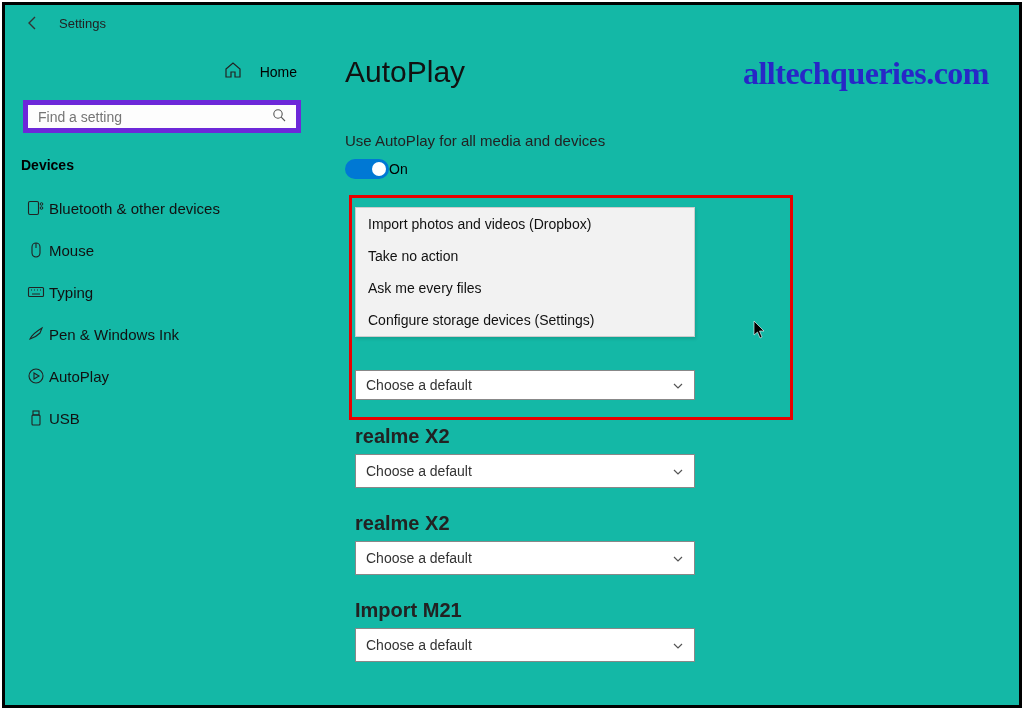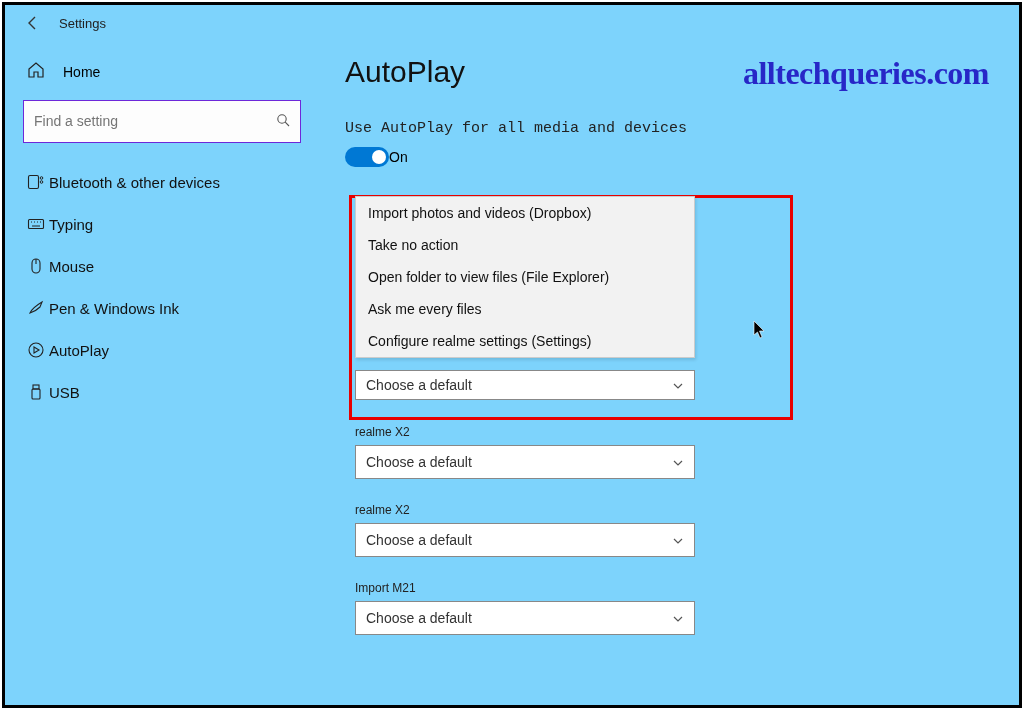--- a/index.html
+++ b/index.html
@@ -10,21 +10,21 @@
   background: #fff;
   width: 1024px;
   height: 710px;
   position: relative;
   overflow: hidden;
 }
 .frame {
   position: absolute;
   top: 2px; left: 2px; right: 2px; bottom: 2px;
   border: 3px solid #000;
-  background: #7dd3fc;
+  background: #14b8a6;
 }
 .topbar {
   display: flex;
   align-items: center;
   padding: 10px 20px 6px 20px;
   gap: 18px;
 }
 .back-arrow { width: 16px; height: 16px; display: inline-block; }
 .app-title { font-size: 13px; color: #222; }
 .container {
@@ -35,28 +35,29 @@
   width: 310px;
   padding: 18px 10px 0 14px;
 }
 .home-row {
   display: flex;
   align-items: center;
   gap: 18px;
   padding: 6px 8px;
   margin-bottom: 12px;
   cursor: pointer;
+  justify-content: flex-end;
 }
 .home-row span.label { font-size: 14px; }
 .search-box {
   display: flex;
-  align-items: flex-start;
+  align-items: center;
   justify-content: space-between;
-  border: 1px solid #6d28d9;
-  padding: 12px 10px;
+  border: 5px solid #6d28d9;
+  padding: 3px 10px;
   margin: 4px 4px 18px 4px;
   color: #555;
   font-size: 14px;
   background: #fdfdfd;
 }
 .search-box input {
   border: none;
   outline: none;
   background: transparent;
   font-size: 14px;
@@ -94,24 +95,23 @@
   color: #111;
 }
 .brand {
   font-family: Georgia, "Times New Roman", serif;
   font-size: 32px;
   font-weight: 700;
   color: #2727c7;
   letter-spacing: -0.5px;
 }
 .sub-label {
-  margin-top: 28px;
+  margin-top: 40px;
   font-size: 15px;
   color: #222;
-  font-family: Liberation Mono, monospace;
 }
 .toggle-row {
   display: flex;
   align-items: center;
   margin-top: 10px;
 }
 .toggle {
   width: 44px;
   height: 20px;
   border-radius: 10px;
@@ -133,21 +133,21 @@
   border: 3px solid #e80000;
   left: 344px;
   top: 190px;
   width: 444px;
   height: 225px;
   pointer-events: none;
 }
 .dropdown-popup {
   position: absolute;
   left: 350px;
-  top: 191px;
+  top: 202px;
   width: 340px;
   background: #f2f2f2;
   border: 1px solid #ccc;
   box-shadow: 1px 2px 3px rgba(0,0,0,0.12);
   z-index: 5;
 }
 .dropdown-popup .opt {
   padding: 8px 12px;
   font-size: 14px;
   color: #111;
@@ -165,21 +165,21 @@
   justify-content: space-between;
   padding: 0 10px;
   color: #333;
   font-size: 14px;
   background: #fff;
   z-index: 1;
 }
 .device-block {
   margin-top: 24px;
 }
-.device-label { font-size: 12px; color: #222; margin-bottom: 6px; }
+.device-label { font-size: 20px; color: #222; margin-bottom: 6px; font-weight: bold; }
 .select-box {
   width: 340px;
   height: 34px;
   border: 1px solid #888;
   display: flex;
   align-items: center;
   justify-content: space-between;
   padding: 0 10px;
   color: #333;
   font-size: 14px;
@@ -230,55 +230,56 @@
       <div class="search-box">
         <input type="text" placeholder="Find a setting" style="">
         <span>
           <svg width="14" height="14" viewBox="0 0 14 14">
               <circle cx="6" cy="6" r="4.2" stroke="#555" stroke-width="1.1" fill="none"></circle>
               <line x1="9.2" y1="9.2" x2="13" y2="13" stroke="#555" stroke-width="1.1"></line>
             </svg>
         </span>
       </div>
 
+      <div class="section-header">Devices</div>
 
       <div class="nav-item">
         <span class="icon-slot">
           <svg width="18" height="18" viewBox="0 0 18 18">
               <rect x="1.5" y="2.5" width="10" height="13" rx="1.5" fill="none" stroke="#222" stroke-width="1.1"></rect>
               <circle cx="14.5" cy="5" r="1.3" fill="none" stroke="#222" stroke-width="1"></circle>
               <circle cx="14.5" cy="9" r="1.3" fill="none" stroke="#222" stroke-width="1"></circle>
             </svg>
         </span>
         <span>Bluetooth &amp; other devices</span>
       </div>
 
+
+      <div class="nav-item">
+        <span class="icon-slot">
+          <svg width="18" height="18" viewBox="0 0 18 18">
+              <rect x="5" y="2" width="8" height="14" rx="4" fill="none" stroke="#222" stroke-width="1.1"></rect>
+              <line x1="9" y1="2" x2="9" y2="7" stroke="#222" stroke-width="1.1"></line>
+            </svg>
+        </span>
+        <span>Mouse</span>
+      </div>
 
       <div class="nav-item">
         <span class="icon-slot">
           <svg width="18" height="18" viewBox="0 0 18 18">
               <rect x="1.5" y="4.5" width="15" height="9" rx="1" fill="none" stroke="#222" stroke-width="1.1"></rect>
               <line x1="4" y1="7" x2="5" y2="7" stroke="#222"></line>
               <line x1="7" y1="7" x2="8" y2="7" stroke="#222"></line>
               <line x1="10" y1="7" x2="11" y2="7" stroke="#222"></line>
               <line x1="13" y1="7" x2="14" y2="7" stroke="#222"></line>
               <line x1="5" y1="11" x2="13" y2="11" stroke="#222"></line>
             </svg>
         </span>
         <span>Typing</span>
-      </div>
-
-      <div class="nav-item">
-        <span class="icon-slot">
-          <svg width="18" height="18" viewBox="0 0 18 18">
-              <rect x="5" y="2" width="8" height="14" rx="4" fill="none" stroke="#222" stroke-width="1.1"></rect>
-              <line x1="9" y1="2" x2="9" y2="7" stroke="#222" stroke-width="1.1"></line>
-            </svg>
-        </span>
-        <span>Mouse</span>
       </div>
 
       <div class="nav-item">
         <span class="icon-slot">
           <svg width="18" height="18" viewBox="0 0 18 18">
               <path d="M3 14 C5 9 10 6 15 3 L13 8 C10 11 6 13 3 14 Z" fill="none" stroke="#222" stroke-width="1.1"></path>
             </svg>
         </span>
         <span>Pen &amp; Windows Ink</span>
       </div>
@@ -326,23 +327,22 @@
     <span class="chev">
       <svg viewBox="0 0 12 12">
           <path d="M2 4 L6 8 L10 4" stroke="#555" stroke-width="1.2" fill="none"></path>
         </svg>
     </span>
   </div>
 
   <div class="dropdown-popup">
     <div class="opt">Import photos and videos (Dropbox)</div>
     <div class="opt">Take no action</div>
-    <div class="opt">Open folder to view files (File Explorer)</div>
     <div class="opt">Ask me every files</div>
-    <div class="opt">Configure realme settings (Settings)</div>
+    <div class="opt">Configure storage devices (Settings)</div>
   </div>
 
   <div class="red-box"></div>
 
   <div class="devices-area">
     <div class="device-block" style="margin-top:0">
       <div class="device-label">realme X2</div>
       <div class="select-box">
         <span>Choose a default</span>
         <span class="chev">

